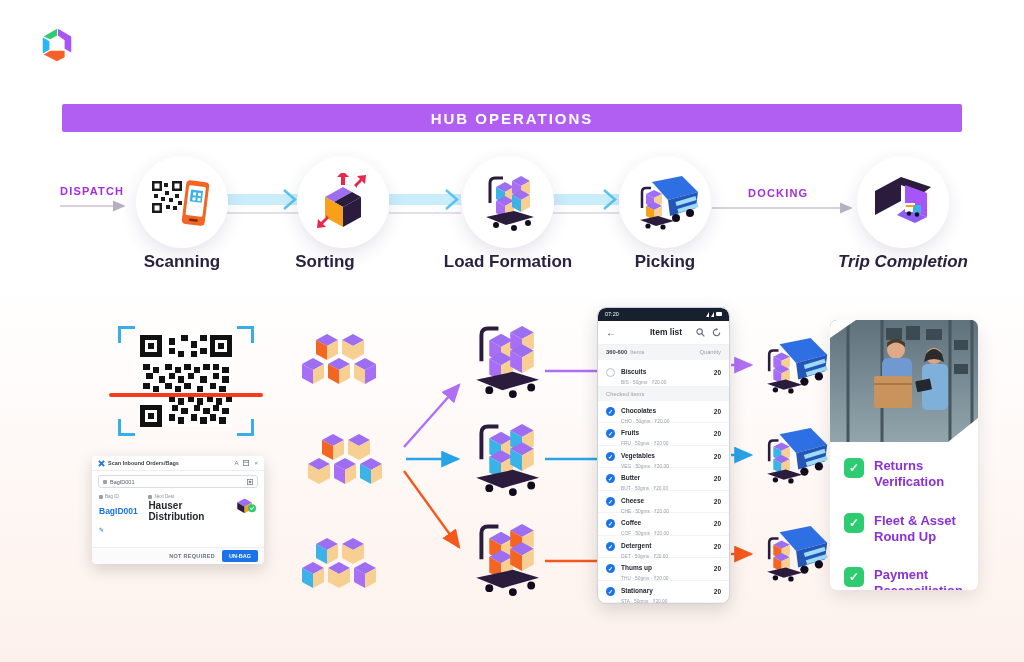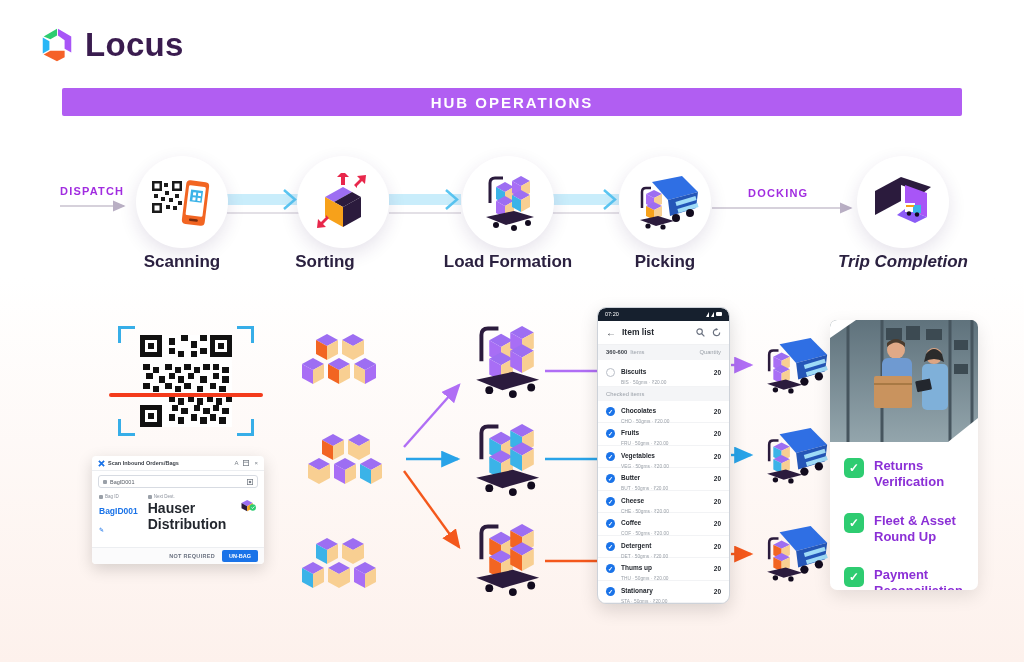--- a/index.html
+++ b/index.html
@@ -9,21 +9,21 @@
     background:linear-gradient(180deg,#ffffff 0%,#ffffff 42%,#fdf1ec 100%);
   }
   .canvas { position:relative; width:1024px; height:662px; }
 
   
   .logo { position:absolute; left:38px; top:25px; display:flex; align-items:center; gap:9px; }
   .logo-text { font-size:33px; font-weight:bold; color:#3a1c4f; letter-spacing:.3px; }
 
   
   .banner {
-    position:absolute; left:62px; top:88px; width:900px; height:28px;
+    position:absolute; left:62px; top:104px; width:900px; height:28px;
     background:#b15ef2; border-radius:2px; display:flex; align-items:center; justify-content:center;
     color:#fff; font-weight:bold; font-size:15px; letter-spacing:2px;
   }
 
   
   .stage-circle {
     position:absolute; width:92px; height:92px; border-radius:50%;
     background:#fff; box-shadow:0 6px 18px rgba(50,25,90,.12);
     display:flex; align-items:center; justify-content:center; z-index:2;
   }
@@ -57,21 +57,21 @@
   .sw-titlebar { height:15px; display:flex; align-items:center; padding:0 6px; border-bottom:1px solid #eceef1; }
   .sw-title { font-size:5.5px; font-weight:bold; color:#3a3f47; margin-left:3px; flex:1; }
   .sw-controls { display:flex; gap:5px; align-items:center; color:#7a8089; }
   .sw-ctl { font-size:6px; line-height:1; }
   .sw-search { margin:4px 6px 3px; height:13px; border:1px solid #d7dbe2; border-radius:3px; display:flex; align-items:center; padding:0 4px; gap:3px; }
   .sw-search-text { font-size:5.5px; color:#555b64; flex:1; }
   .sw-main { display:flex; padding:3px 7px 2px; gap:10px; align-items:flex-start; }
   .sw-lab { font-size:4.5px; color:#8a909b; margin-bottom:1px; display:flex; gap:2px; align-items:center; }
   .sw-bagid { font-size:8.5px; font-weight:bold; color:#1a73e8; }
   .sw-edit { font-size:6px; color:#1a73e8; }
-  .sw-dest { font-size:14px; font-weight:bold; color:#23272e; }
+  .sw-dest { font-size:10px; font-weight:bold; color:#23272e; }
   .sw-boxicon { margin-left:auto; }
   .sw-details { display:flex; padding:2px 7px 3px; gap:6px; }
   .sw-d { min-width:0; }
   .sw-dlab { font-size:4px; color:#8a909b; white-space:nowrap; }
   .dot-ic { width:4px; height:4px; border-radius:1px; background:#9aa0a8; display:inline-block; }
   .sw-footer { position:absolute; left:0; right:0; bottom:0; height:17px; border-top:1px solid #eceef1;
     display:flex; align-items:center; justify-content:flex-end; gap:7px; padding-right:6px; background:#fbfbfc; }
   .sw-notreq { font-size:5.5px; font-weight:bold; color:#6b7280; letter-spacing:.3px; }
   .sw-unbag { font-size:5.5px; font-weight:bold; color:#fff; background:#1a73e8; border:none; border-radius:2px; padding:3px 7px; }
 
@@ -84,21 +84,21 @@
     background:#fff; border:1px solid #cdd2d9; border-radius:9px; overflow:hidden;
     box-shadow:0 6px 18px rgba(0,0,0,.14); display:flex; flex-direction:column;
   }
   .ph-status { height:13px; background:#16202e; color:#fff; display:flex; align-items:center; padding:0 7px; border-radius:8px 8px 0 0; }
   .ph-time { font-size:5.5px; }
   .ph-sticons { margin-left:auto; display:flex; gap:2px; align-items:center; }
   .ph-tri { width:0; height:0; border-left:3px solid transparent; border-bottom:5px solid #fff; }
   .ph-batt { width:6px; height:4px; background:#fff; border-radius:1px; }
   .ph-header { height:24px; display:flex; align-items:center; padding:0 8px; gap:6px; border-bottom:1px solid #f0f1f3; }
   .ph-back { font-size:10px; color:#3a3f47; }
-  .ph-title { font-size:8.5px; font-weight:bold; color:#23272e; flex:1; }
+  .ph-title { font-size:8.5px; font-weight:bold; color:#23272e; flex:1;margin-left:28px; }
   .ph-hicons { display:flex; gap:7px; align-items:center; }
   .ph-sub { height:15px; background:#f4f5f7; display:flex; align-items:center; padding:0 8px; }
   .ph-count { font-size:5.8px; font-weight:bold; color:#3a3f47; }
   .ph-countw { font-size:5.8px; color:#9aa0a8; margin-left:3px; }
   .ph-qty { margin-left:auto; font-size:5.8px; color:#9aa0a8; }
   .ph-row { display:flex; align-items:center; padding:0 8px; gap:6px; border-bottom:1px solid #f2f3f5; }
   .ph-row.pending { height:27px; }
   .ph-row.checked { height:22.5px; }
   .ck { width:9px; height:9px; border-radius:50%; flex:0 0 auto; display:flex; align-items:center; justify-content:center; }
   .ck.empty { border:1px solid #b9bec7; background:#fff; }
@@ -175,21 +175,20 @@
   </svg>
 
   <div class="logo">
     <svg width="38" height="40" viewBox="0 0 40 42">
       <polygon points="6,12 20,4 20,11 13,15" fill="#2ecc71"></polygon>
       <polygon points="21,4 35,12 35,29 28,25 28,16 21,11" fill="#a855f7"></polygon>
       <polygon points="5,13 12,17 12,26 5,30" fill="#29b6f6"></polygon>
       <polygon points="6,31 13,27 28,27 28,34 20,38" fill="#f4581c" opacity=".95"></polygon>
       <polygon points="13,16 27,16 27,26 13,26" fill="#fff"></polygon>
     </svg>
-    <div class="logo-text">Locus</div>
   </div>
 
   <div class="banner">
     <span>HUB OPERATIONS</span>
   </div>
 
   <div class="flow-tag" style="left:60px; top:185px;">DISPATCH</div>
   <div class="flow-tag" style="left:748px; top:187px;">DOCKING</div>
 
   <div class="stage-circle" style="left:136px; top:156px;">

